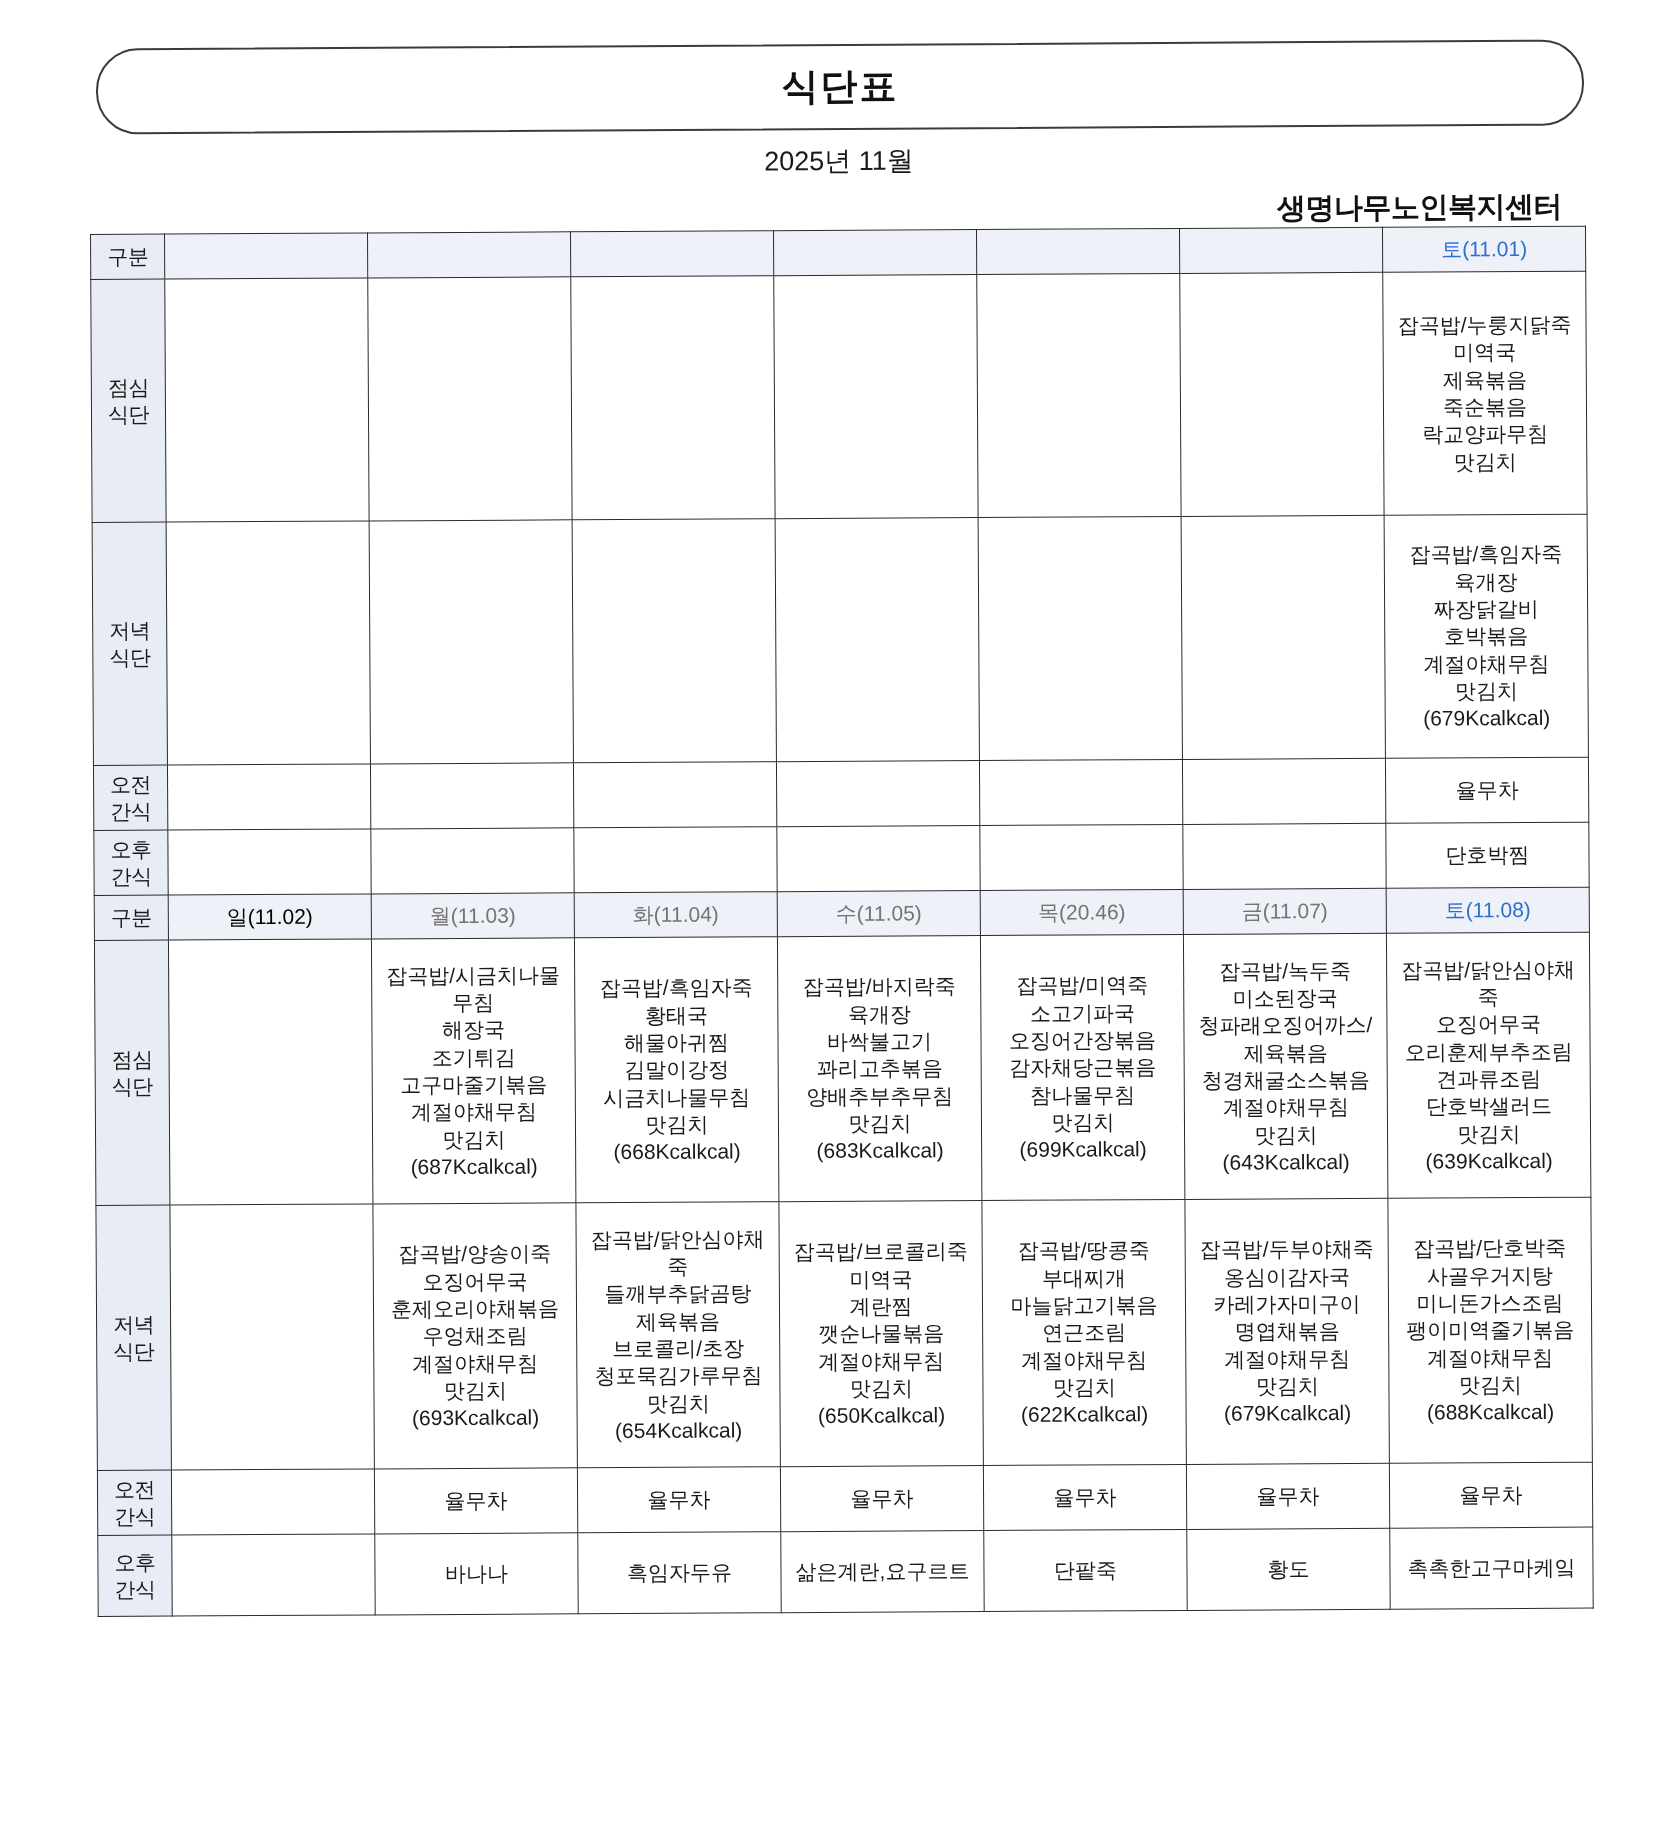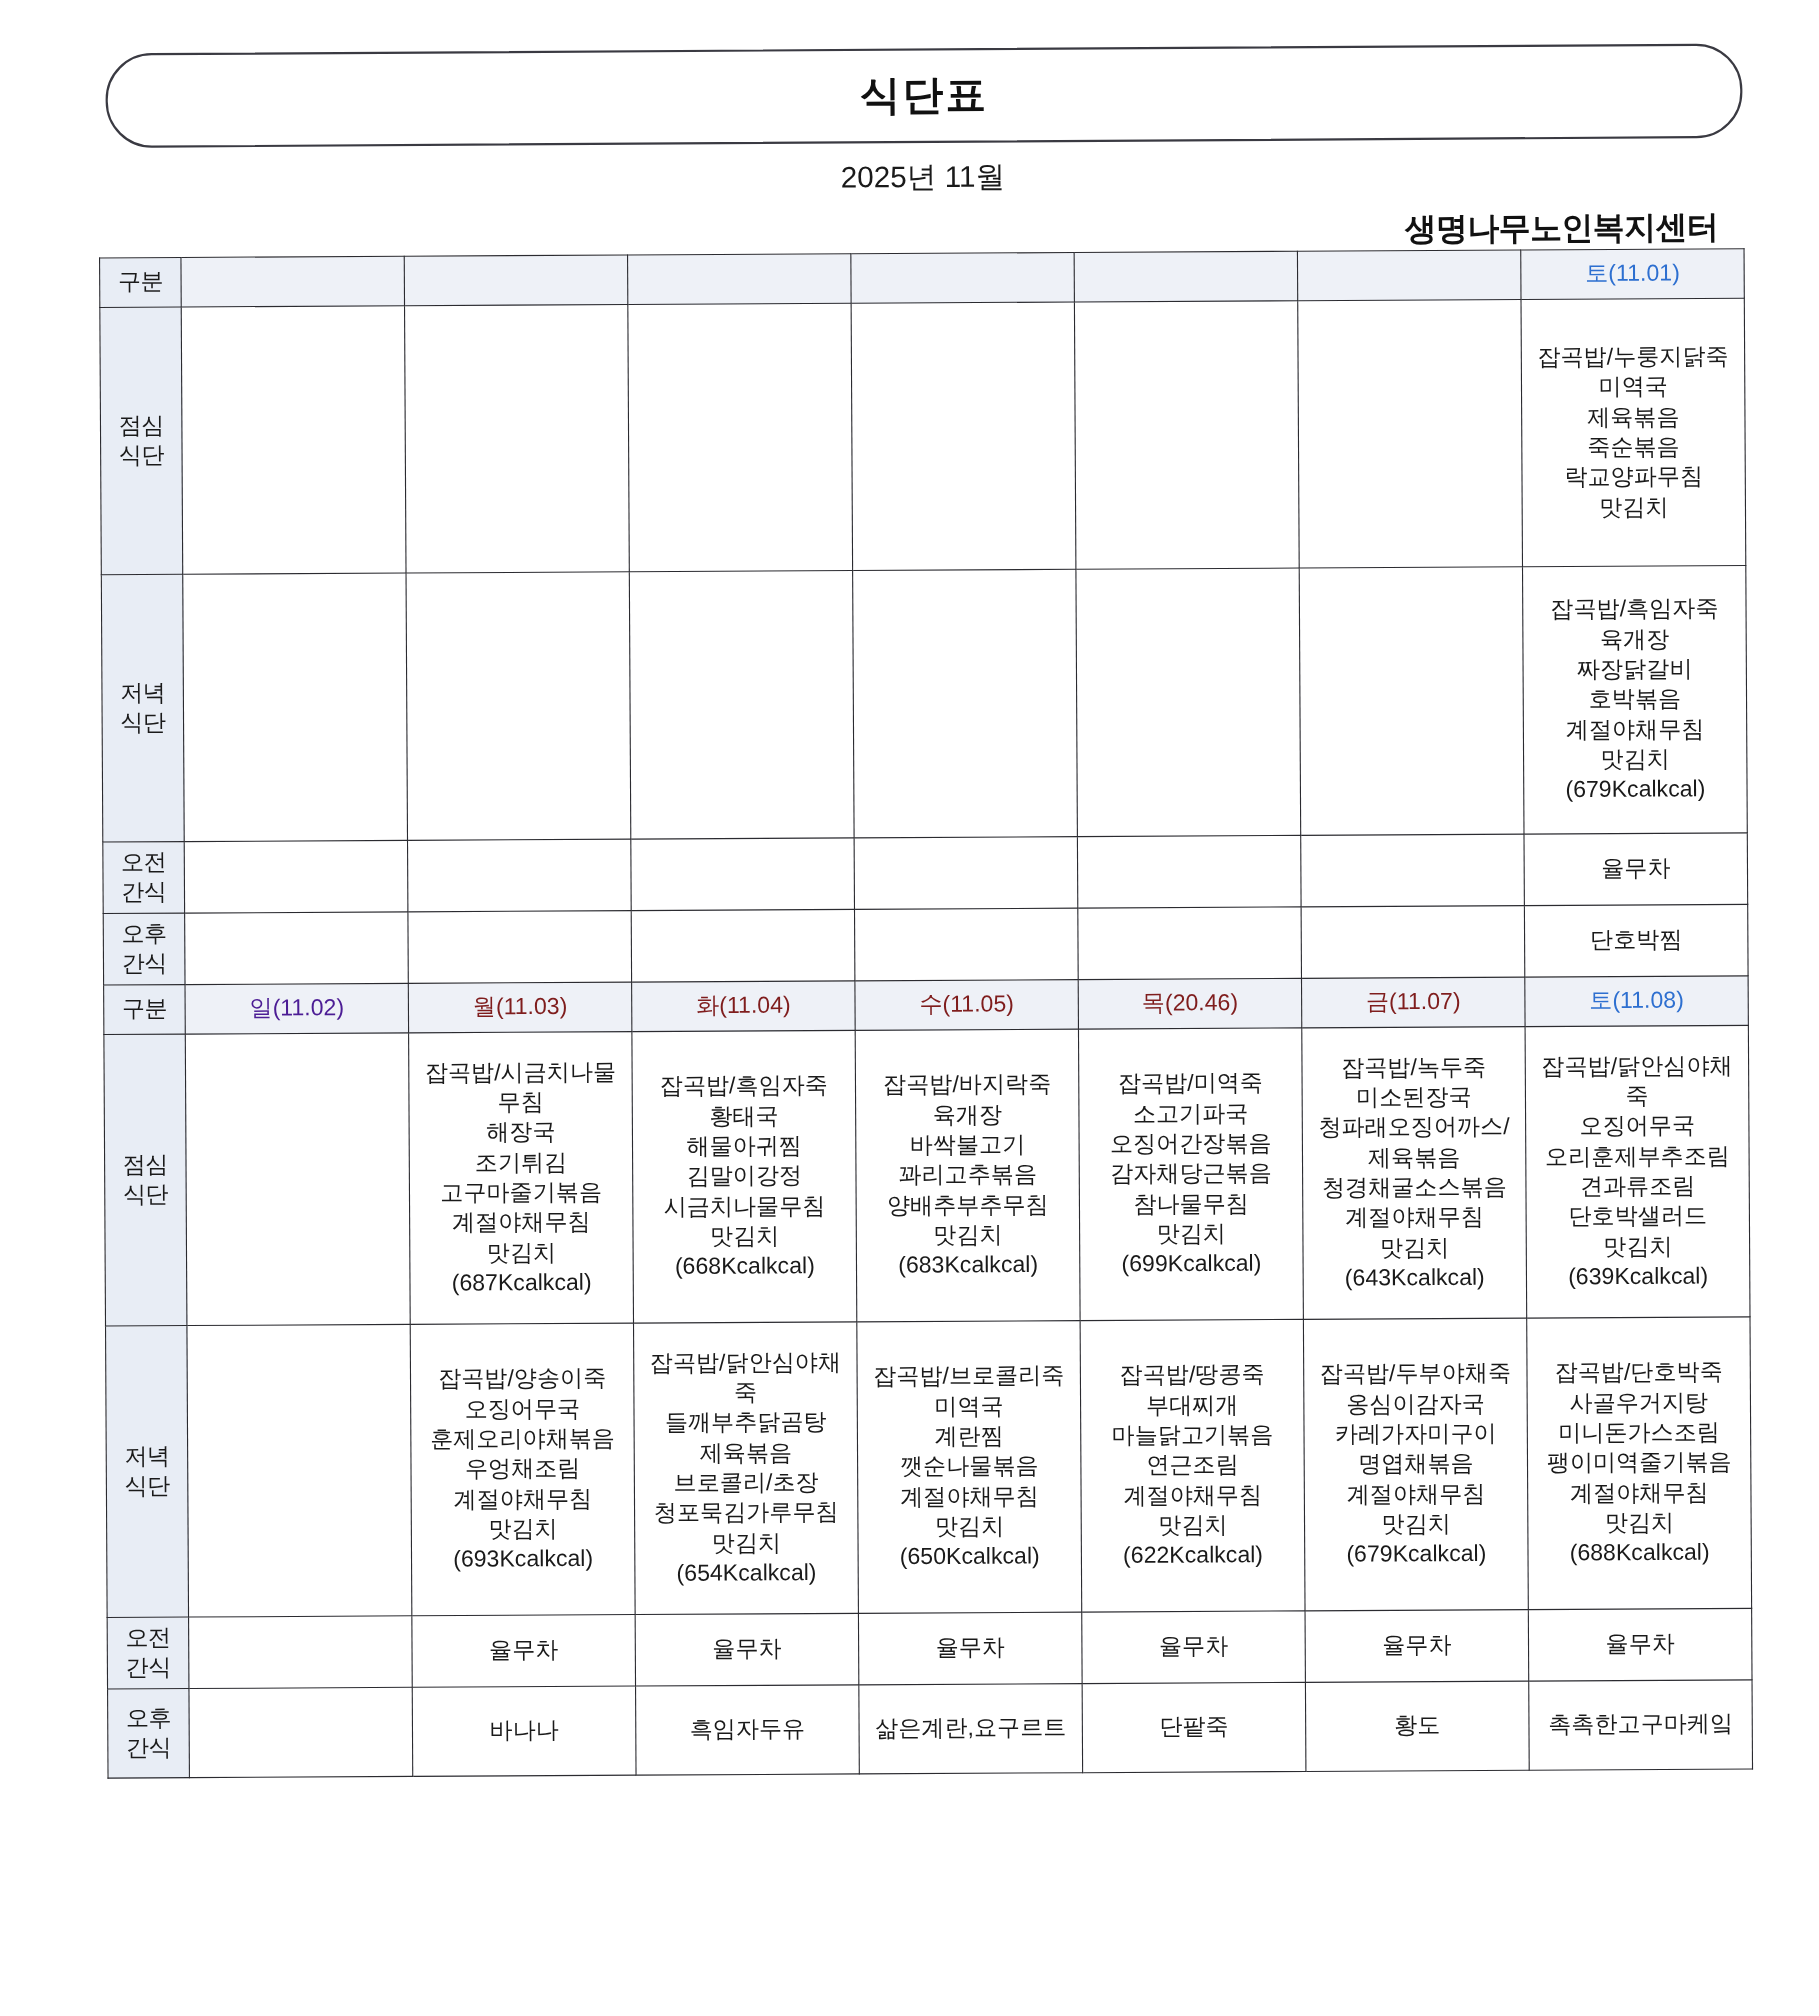--- a/index.html
+++ b/index.html
@@ -105,23 +105,23 @@
     padding: 4px 2px;
     letter-spacing: -0.5px;
   }
   td.dayhead {
     background: #eef1f7;
     font-size: 21px;
     height: 38px;
     padding: 2px;
   }
   td.dayhead.blank { background: #eef1f7; }
-  .day-sun { color: #4c1d95; }
+  .day-sun { color: #000000; }
   .day-sat { color: #2d6fd0; }
-  .day-wk  { color: #7f1d1d; }
+  .day-wk  { color: #737373; }
 
   td.meal {
     height: 236px;
     padding: 8px 4px;
     font-size: 21px;
     line-height: 1.33;
   }
   td.meal.tall { height: 258px; }
   td.snack {
     height: 58px;

